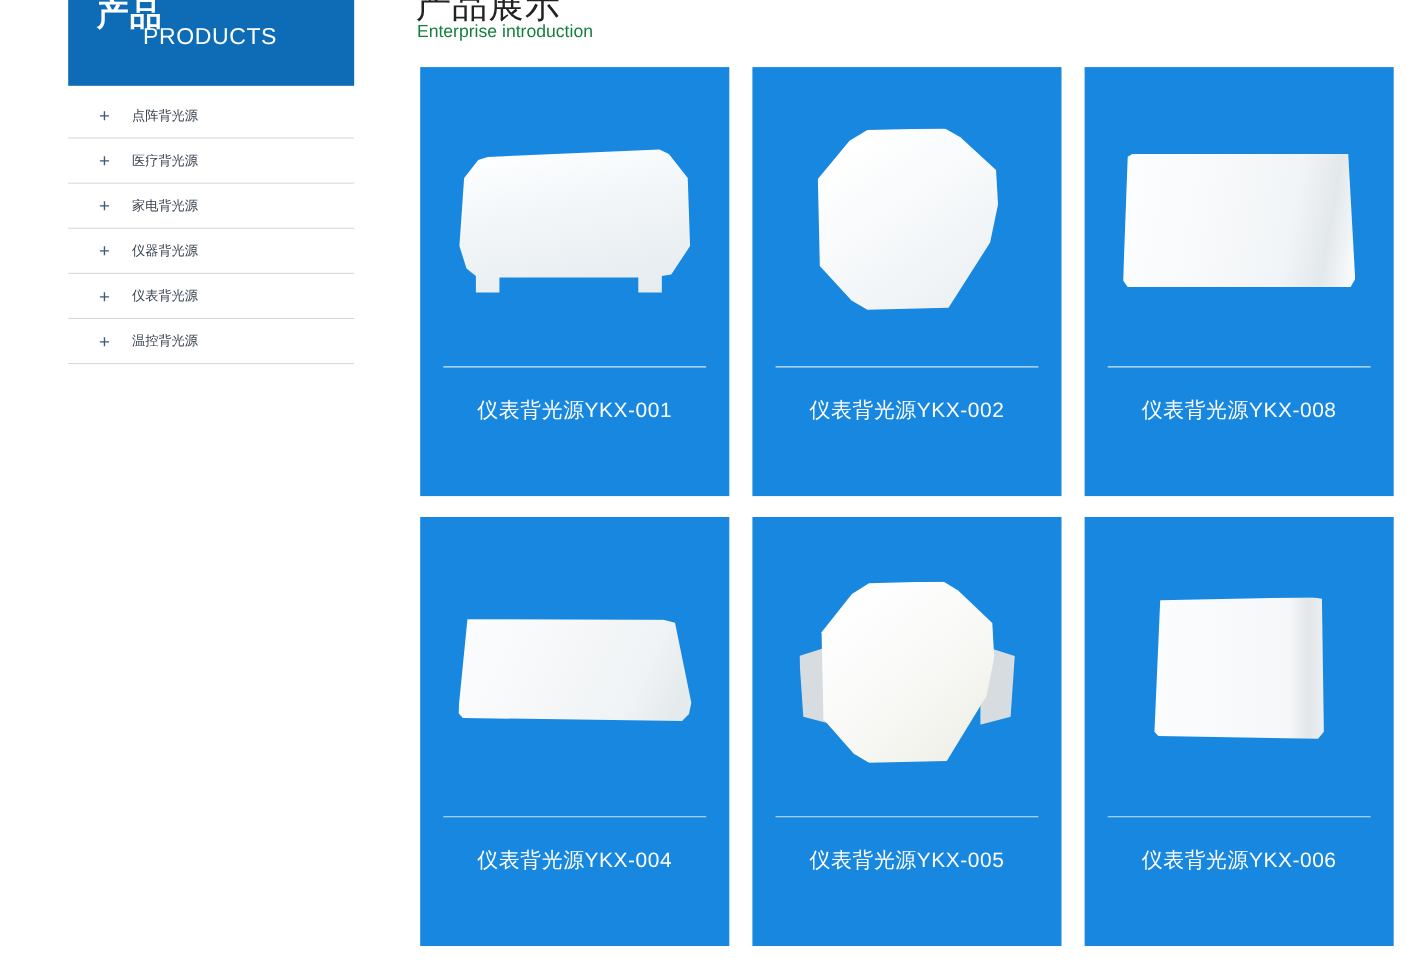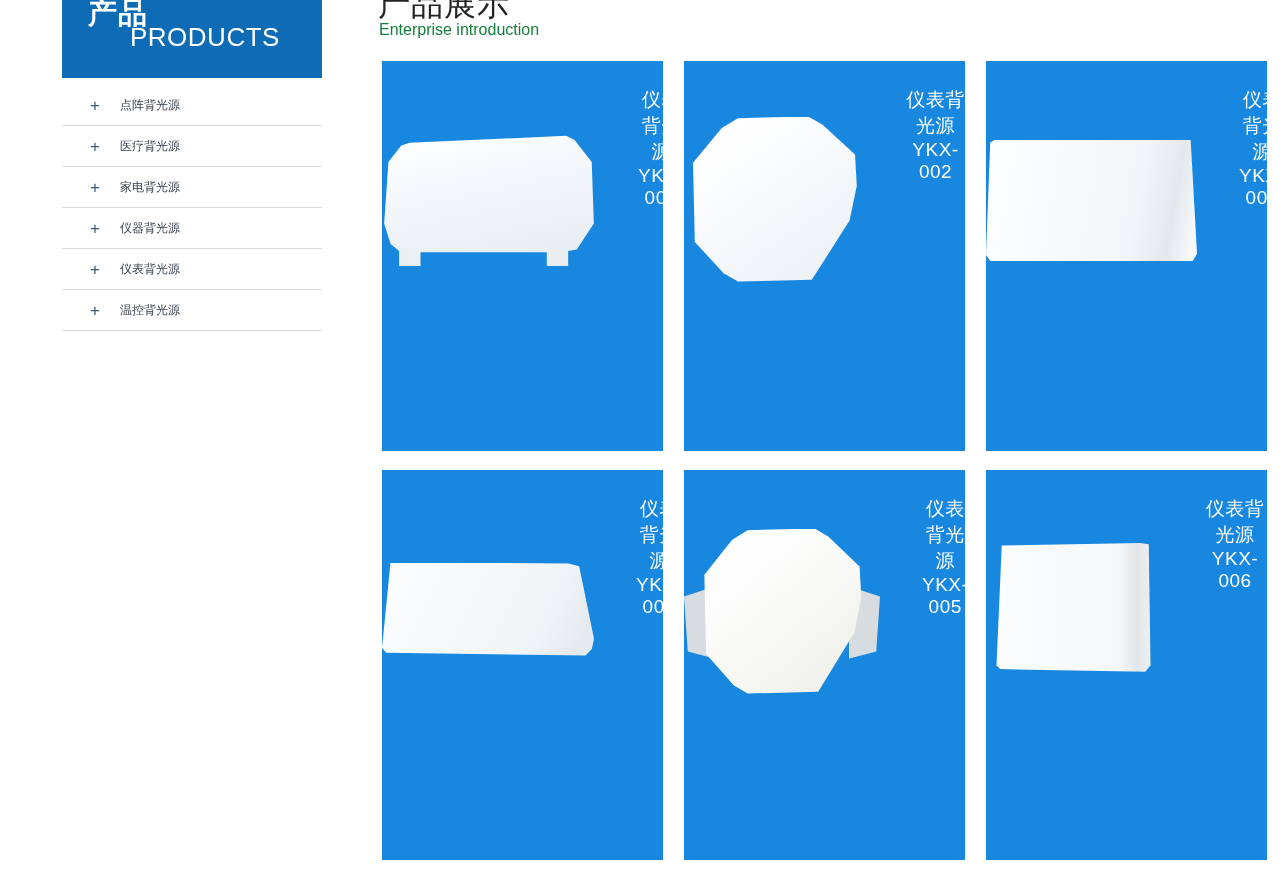--- a/index.html
+++ b/index.html
@@ -16,21 +16,21 @@
   }
   .sidebar-header {
     position:relative; height:78px; background:#0d6cb5; overflow:hidden;
   }
   .sidebar-title {
     position:absolute; left:26px; top:-6px;
     color:#ffffff; font-size:29px; font-weight:bold; letter-spacing:1px;
   }
   .sidebar-subtitle {
     position:absolute; left:68px; top:22px;
-    color:#ffffff; font-size:26px; letter-spacing:0.5px;
+    color:#ffffff; font-size:21px; letter-spacing:0.5px;
   }
   .sidebar-menu { margin-top:7px; }
   .menu-item {
     height:41px; display:flex; align-items:center;
     border-bottom:1px solid #d4dade; cursor:pointer;
   }
   .menu-plus {
     width:14px; margin-left:26px; color:#3d5a77; font-size:17px;
     text-align:center; line-height:1;
   }
@@ -50,21 +50,21 @@
   }
 
   .product-grid {
     position:absolute; left:382px; top:61px;
     display:grid;
     grid-template-columns:repeat(3,281px);
     grid-auto-rows:390px;
     column-gap:21px; row-gap:19px;
   }
   .card {
-    background:#1787e0; display:flex; flex-direction:row; cursor:pointer;
+    background:#1787e0; display:flex; flex-direction:column; cursor:pointer;
   }
   .card-image-area {
     height:272px; display:flex; align-items:center; justify-content:center;
   }
   .card-divider {
     height:0; border-top:1px solid rgba(255,255,255,0.8);
     margin:0 21px;
   }
   .card-label {
     margin-top:26px; text-align:center;

